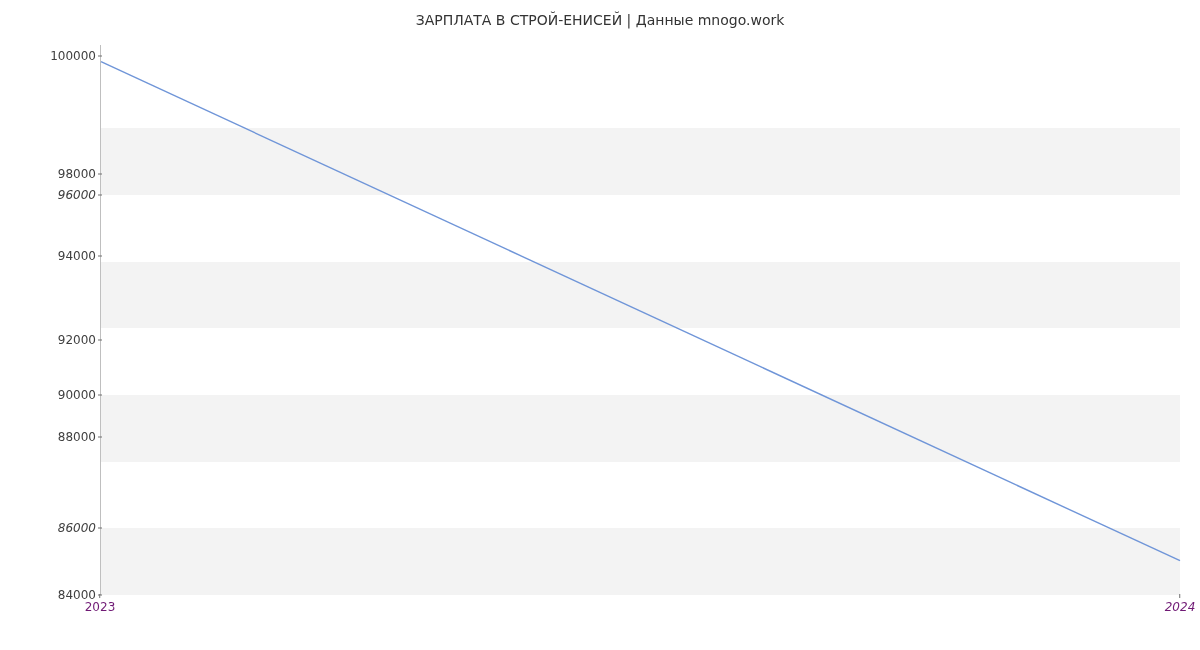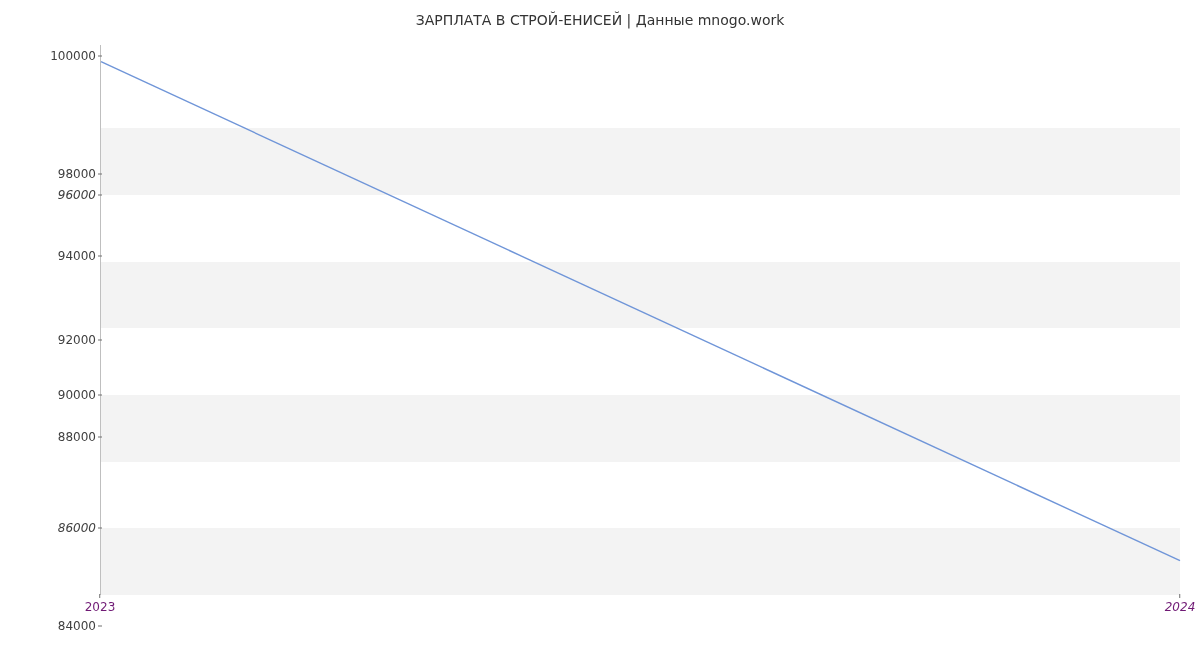--- a/index.html
+++ b/index.html
@@ -101,21 +101,21 @@
   <div class="plot" id="plot">
       <div class="band" style="top: 83.3333px; height: 66.6667px;"></div>
       <div class="band" style="top: 216.667px; height: 66.6667px;"></div>
       <div class="band" style="top: 350px; height: 66.6667px;"></div>
       <div class="band" style="top: 483.333px; height: 66.6667px;"></div>
     <svg class="line" id="line-svg" preserveAspectRatio="none" viewBox="0 0 1080 550">
       <path id="line-path" d="M0 16.66666666666663 L1080 516.6666666666666" stroke="#6f95d8"></path>
     </svg>
   </div>
 
-<div class="ytick" style="top: 626px;">84000<span class="tickmark"></span></div>
+<div class="ytick" style="top: 595px;">84000<span class="tickmark"></span></div>
     <div class="ytick" style="top: 528.333px; font-style: italic;">86000<span class="tickmark"></span></div>
     <div class="ytick" style="top: 437px;">88000<span class="tickmark"></span></div>
     <div class="ytick" style="top: 395px;">90000<span class="tickmark"></span></div>
     <div class="ytick" style="top: 328.333px; margin-top: 12px;">92000<span class="tickmark"></span></div>
     <div class="ytick" style="top: 256px;">94000<span class="tickmark"></span></div>
     <div class="ytick" style="top: 195px; font-style: italic;">96000<span class="tickmark"></span></div>
     <div class="ytick" style="top: 128.333px; margin-top: 46px;">98000<span class="tickmark"></span></div>
     <div class="ytick" style="top: 56px;">100000<span class="tickmark"></span></div>
     <div class="xtick" style="left: 100px;">2023<span class="tickmark"></span></div>
     <div class="xtick" style="left: 1180px; font-style: italic;">2024<span class="tickmark"></span></div>

